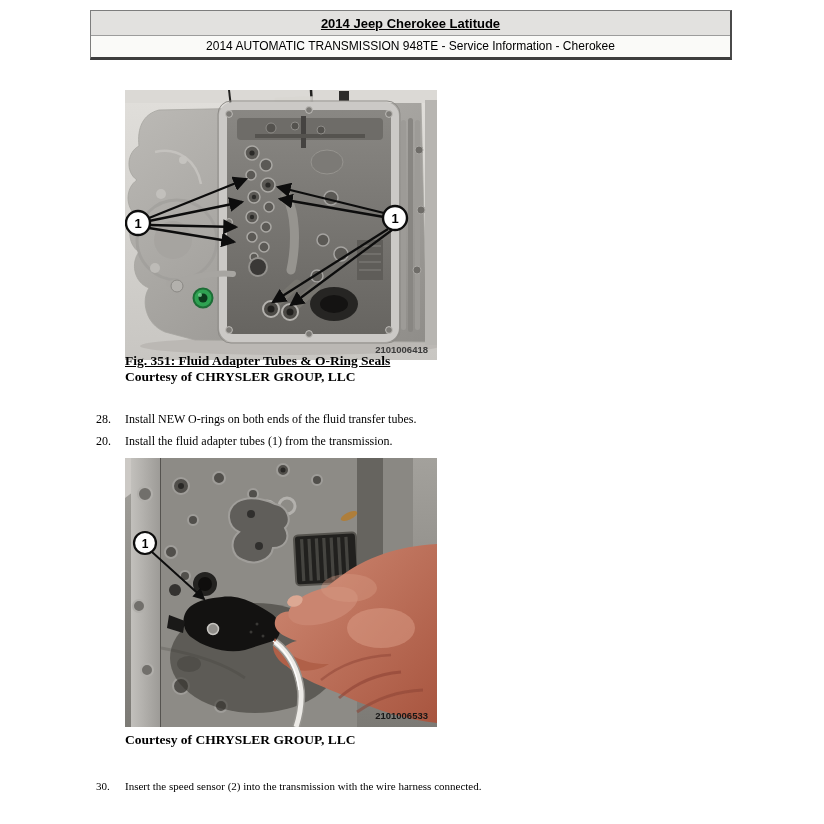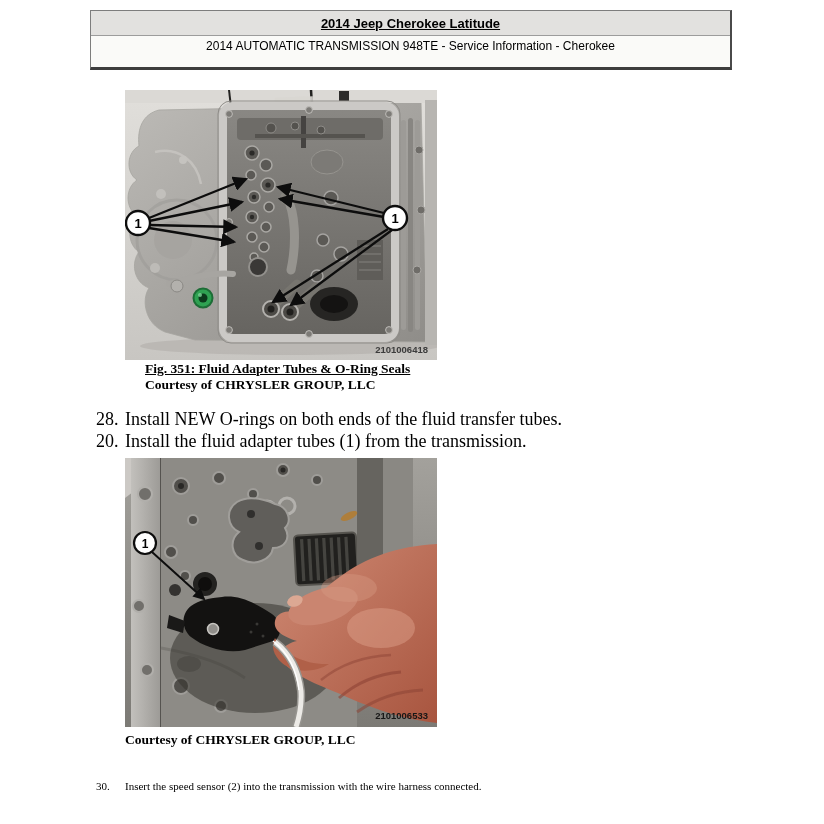--- a/index.html
+++ b/index.html
@@ -6,36 +6,36 @@
   body{width:824px;height:824px;overflow:hidden;}
   .page{position:relative;width:824px;height:824px;background:#ffffff;
         font-family:"Liberation Serif",serif;color:#000;}
 
   
   .hdr{position:absolute;left:90px;top:10px;width:639px;
        border:1px solid #7d7d7d;border-right:2px solid #4a4a4a;border-bottom:3px solid #3d3d3d;
        font-family:"Liberation Sans",sans-serif;}
   .hdr-row1{background:#e2e1df;border-bottom:1px solid #9c9c9c;
             font-size:13px;font-weight:bold;text-align:center;padding:5px 0 4px 0;text-decoration:underline;}
-  .hdr-row2{background:#fafaf8;font-size:12px;text-align:center;padding:3px 0 14px 0;}
+  .hdr-row2{background:#fafaf8;font-size:12px;text-align:center;padding:3px 0 4px 0;}
 
   
   .fig1{position:absolute;left:125px;top:90px;width:312px;height:270px;}
   .fig2{position:absolute;left:125px;top:458px;width:312px;height:269px;}
   .fig svg{display:block;}
 
   
   .caption{position:absolute;left:125px;width:420px;
            font-weight:bold;font-size:13.5px;line-height:15.5px;}
-  .cap1{top:361px;margin-left:20px;}
+  .cap1{top:353px;}
   .cap2{top:732px;}
   .cap-title{text-decoration:underline;}
 
   
-  .steps{position:absolute;left:96px;top:409px;width:640px;font-size:18px;line-height:21.5px;}
+  .steps{position:absolute;left:96px;top:409px;width:640px;font-size:12px;line-height:21.5px;}
   .step30{position:absolute;left:96px;top:776px;width:640px;font-size:11px;line-height:21.5px;}
   .step{display:flex;}
   .step .num{width:29px;flex:0 0 29px;}
 </style>
 </head>
 <body>
 
 <div class="page">
 
   <div class="hdr">

